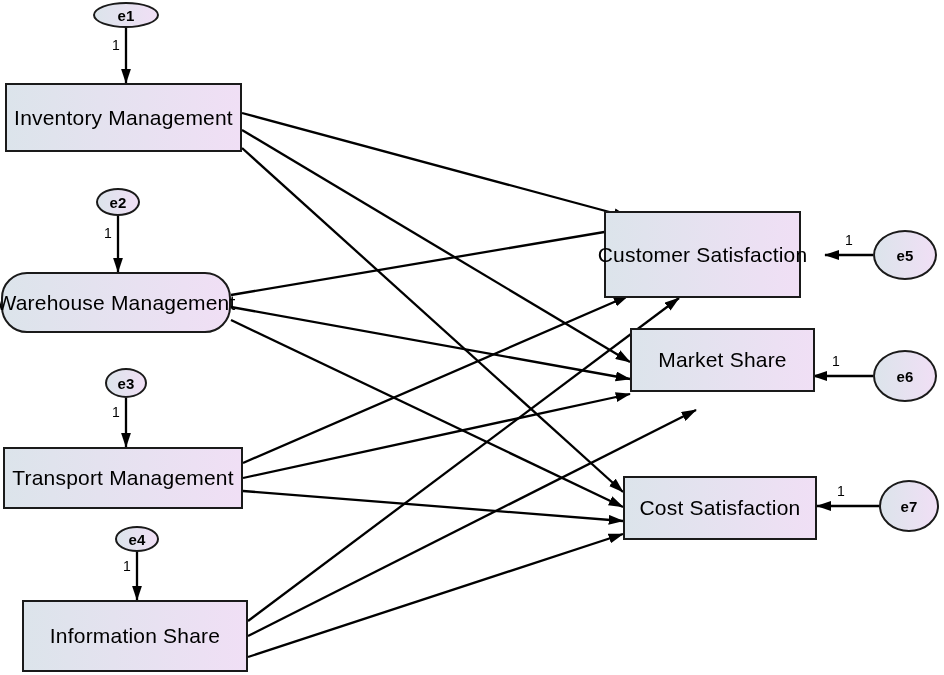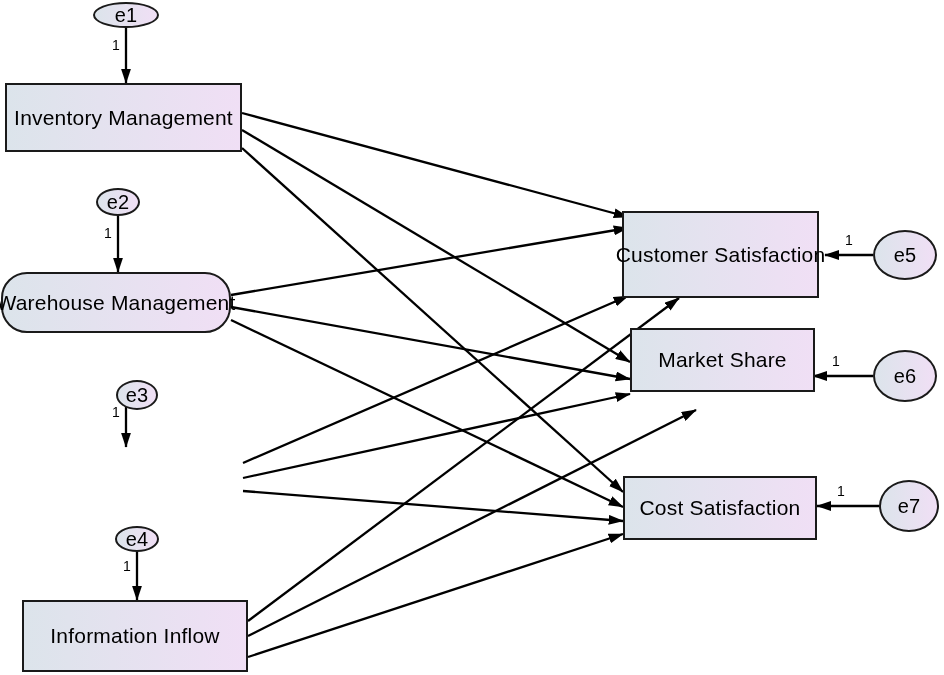--- a/index.html
+++ b/index.html
@@ -38,21 +38,21 @@
     align-items: center;
     justify-content: center;
   }
   .node.ellipse { border-radius: 50%; }
   .node-label {
     font-size: 21px;
     color: var(--text-c);
     white-space: nowrap;
     letter-spacing: 0.2px;
   }
-  .ellipse .node-label { font-size: 20px; }
+  .ellipse .node-label { font-size: 15px; font-weight: bold; }
   .edge-weight-label {
     position: absolute;
     font-size: 14px;
     color: var(--text-c);
     line-height: 1;
   }
 </style>
 </head>
 <body>
 
@@ -89,39 +89,42 @@
     <span class="edge-weight-label" style="left: 123px; top: 559px;">1</span>
     <span class="edge-weight-label" style="left: 845px; top: 233px;">1</span>
     <span class="edge-weight-label" style="left: 832px; top: 354px;">1</span>
     <span class="edge-weight-label" style="left: 837px; top: 484px;">1</span>
     <div class="node rect" style="left: 5px; top: 83px; width: 237px; height: 69px;">
       <span class="node-label">Inventory Management</span>
     </div>
     <div class="node rect" style="left: 1px; top: 272px; width: 230px; height: 61px; border-radius: 26px;">
       <span class="node-label">Warehouse Management</span>
     </div>
+    <div class="node rect" style="left: 3px; top: 447px; width: 240px; height: 62px;">
+      <span class="node-label">Transport Management</span>
+    </div>
     <div class="node rect" style="left: 22px; top: 600px; width: 226px; height: 72px;">
-      <span class="node-label">Information Inflow</span>
+      <span class="node-label">Information Share</span>
     </div>
-    <div class="node rect" style="left: 622px; top: 211px; width: 197px; height: 87px;">
+    <div class="node rect" style="left: 604px; top: 211px; width: 197px; height: 87px;">
       <span class="node-label">Customer Satisfaction</span>
     </div>
     <div class="node rect" style="left: 630px; top: 328px; width: 185px; height: 64px;">
       <span class="node-label">Market Share</span>
     </div>
     <div class="node rect" style="left: 623px; top: 476px; width: 194px; height: 64px;">
       <span class="node-label">Cost Satisfaction</span>
     </div>
     <div class="node ellipse" style="left: 93px; top: 2px; width: 66px; height: 26px;">
       <span class="node-label">e1</span>
     </div>
     <div class="node ellipse" style="left: 96px; top: 188px; width: 44px; height: 28px; text-align: center;">
       <span class="node-label">e2</span>
     </div>
-    <div class="node ellipse" style="left: 116px; top: 368px; width: 42px; height: 30px; margin-top: 12px;">
+    <div class="node ellipse" style="left: 105px; top: 368px; width: 42px; height: 30px;">
       <span class="node-label">e3</span>
     </div>
     <div class="node ellipse" style="left: 115px; top: 526px; width: 44px; height: 26px; justify-content: center;">
       <span class="node-label">e4</span>
     </div>
     <div class="node ellipse" style="left: 873px; top: 230px; width: 64px; height: 50px;">
       <span class="node-label">e5</span>
     </div>
     <div class="node ellipse" style="left: 873px; top: 350px; width: 64px; height: 52px; text-align: center;">
       <span class="node-label">e6</span>

